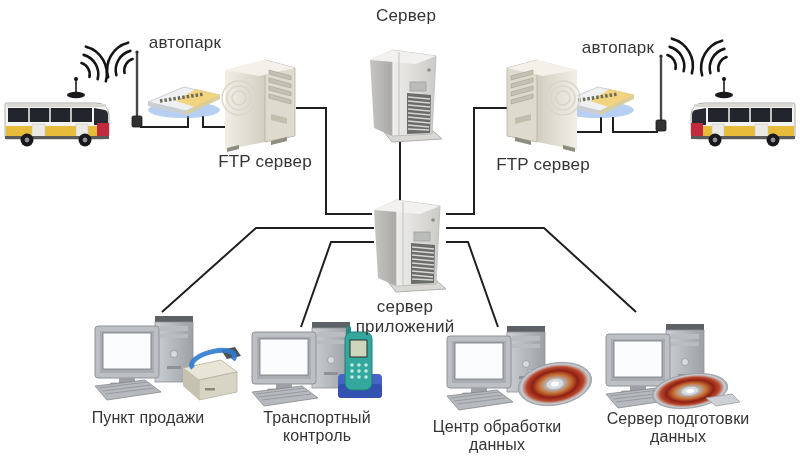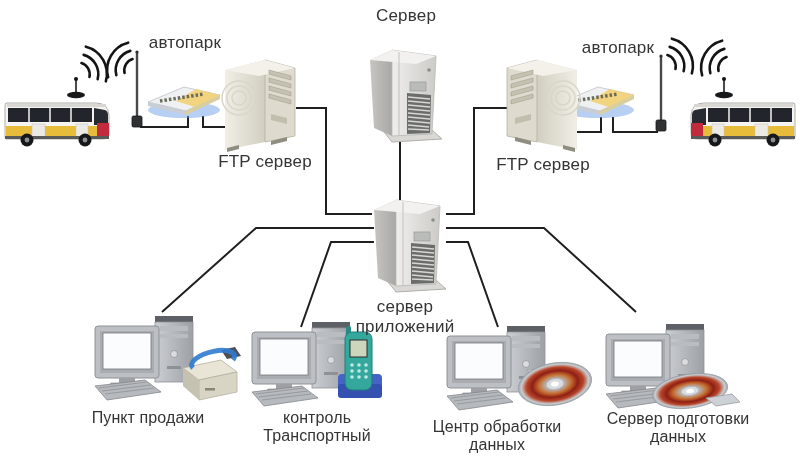--- a/index.html
+++ b/index.html
@@ -264,22 +264,22 @@
   <div class="lbl" style="left:315px;top:297px;width:180px;">
     <div>сервер</div>
     <div>приложений</div>
   </div>
 
   <div class="lbl small" style="left:73px;top:409px;width:150px;">
     <div>Пункт продажи</div>
   </div>
 
   <div class="lbl small" style="left:242px;top:409px;width:150px;">
+    <div>Транспортный</div>
     <div>контроль</div>
-    <div>Транспортный</div>
   </div>
 
   <div class="lbl small" style="left:422px;top:418px;width:150px;">
     <div>Центр обработки</div>
     <div>данных</div>
   </div>
 
   <div class="lbl small" style="left:603px;top:410px;width:150px;">
     <div>Сервер подготовки</div>
     <div>данных</div>

